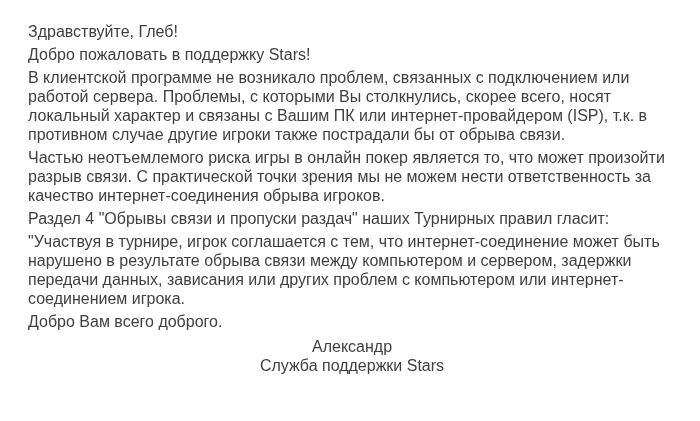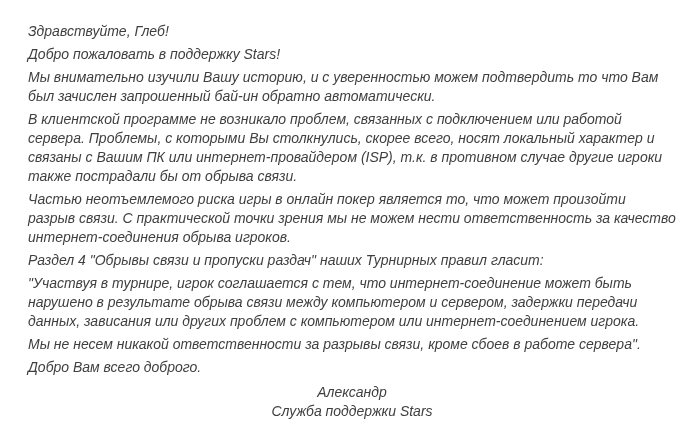--- a/index.html
+++ b/index.html
@@ -14,45 +14,42 @@
     font-family: "Liberation Sans", sans-serif;
   }
   .email-body {
     box-sizing: border-box;
     width: 700px;
     padding: 22px 24px 0 28px;
   }
   .email-body p {
     width: 648px;
     margin: 0 0 4px 0;
-    font-size: 14px;
+    font-size: 16px;
     line-height: 19px;
     color: #3f3f3f;
     font-weight: 400;
     letter-spacing: 0;
-    font-style: italic;
   }
   .gap-top {
     margin-top: 6px !important;
   }
   .signature p {
     margin: 0;
     text-align: center;
   }
 </style>
 </head>
 <body>
 
 <div class="email-body">
   <p>Здравствуйте, Глеб!</p>
   <p>Добро пожаловать в поддержку Stars!</p>
-  <p>Мы внимательно изучили Вашу историю, и с уверенностью можем подтвердить то что Вам был зачислен запрошенный бай-ин обратно автоматически.</p>
   <p>В клиентской программе не возникало проблем, связанных с подключением или работой сервера. Проблемы, с которыми Вы столкнулись, скорее всего, носят локальный характер и связаны с Вашим ПК или интернет-провайдером (ISP), т.к. в противном случае другие игроки также пострадали бы от обрыва связи.</p>
   <p>Частью неотъемлемого риска игры в онлайн покер является то, что может произойти разрыв связи. С практической точки зрения мы не можем нести ответственность за качество интернет-соединения обрыва игроков.</p>
   <p>Раздел 4 "Обрывы связи и пропуски раздач" наших Турнирных правил гласит:</p>
   <p>"Участвуя в турнире, игрок соглашается с тем, что интернет-соединение может быть нарушено в результате обрыва связи между компьютером и сервером, задержки передачи данных, зависания или других проблем с компьютером или интернет-соединением игрока.</p>
-  <p>Мы не несем никакой ответственности за разрывы связи, кроме сбоев в работе сервера".</p>
   <p>Добро Вам всего доброго.</p>
   <div class="signature gap-top">
     <p>Александр</p>
     <p>Служба поддержки Stars</p>
   </div>
 </div>
 
 </body></html>

